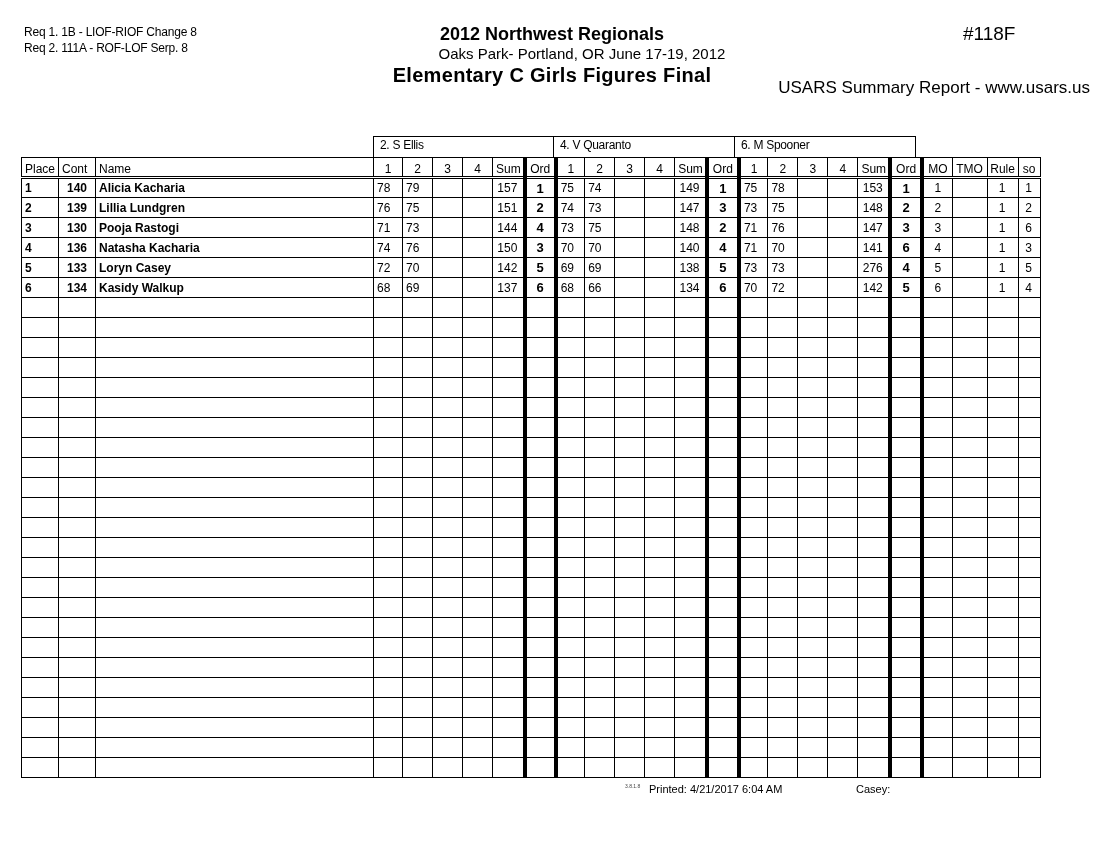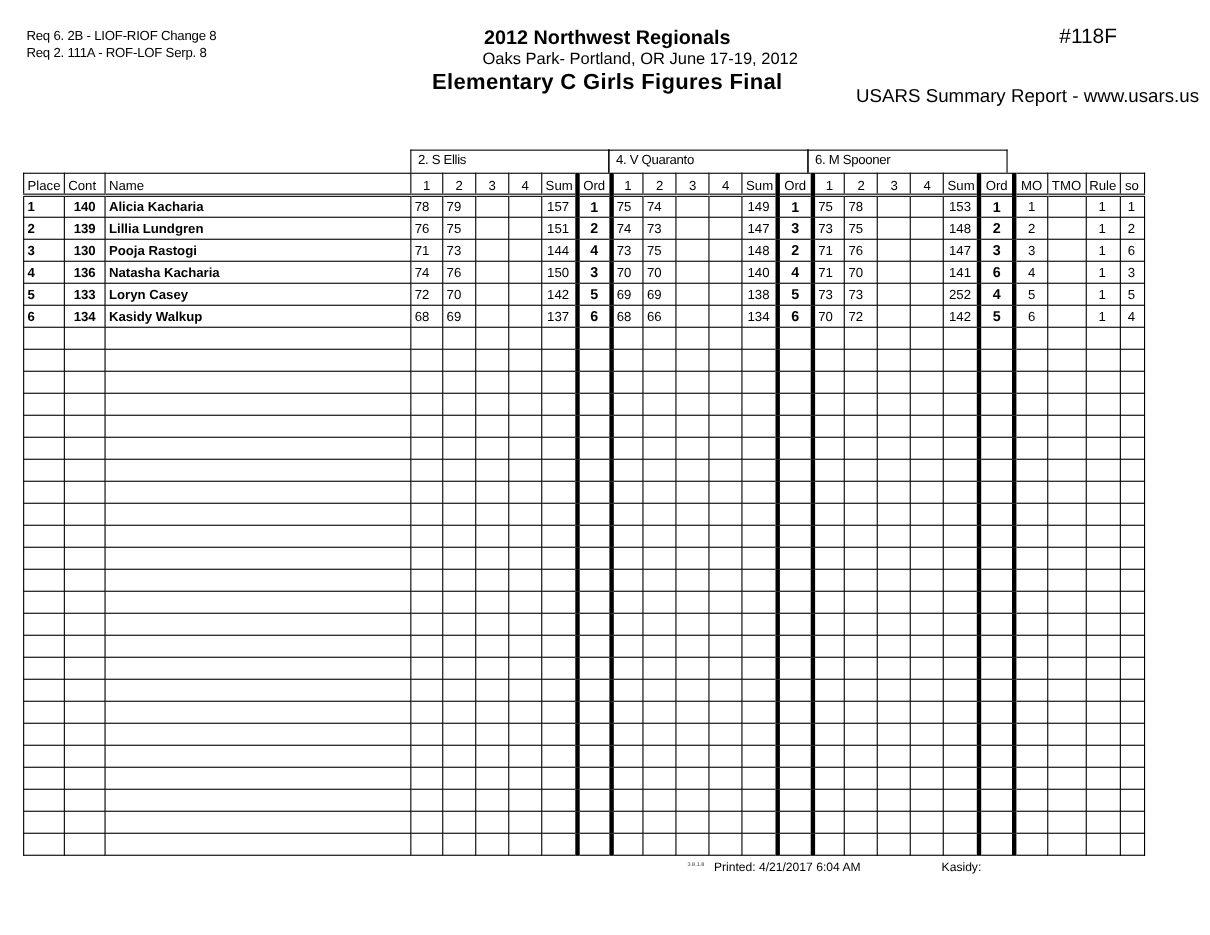--- a/index.html
+++ b/index.html
@@ -25,21 +25,21 @@
   table.grid td.b { font-weight:bold; }
   table.grid td.thickL { border-left:4px solid #000; }
   table.grid td.ordcol { font-weight:bold; text-align:center; font-size:13px; }
   table.grid tr.data td { height:20px; }
   .footer { top:783px; font-size:11px; }
   .tiny { font-size:5px; color:#444; top:783px; left:625px; }
 </style>
 </head>
 <body>
 
-<div class="abs req" style="top:25px">Req  6.  2B - LIOF-RIOF Change 8</div>
+<div class="abs req" style="top:25px">Req  1.  1B - LIOF-RIOF Change 8</div>
 <div class="abs req" style="top:41px">Req  2.  111A - ROF-LOF Serp. 8</div>
 
 <div class="abs title1">2012 Northwest Regionals</div>
 <div class="abs title2">Oaks Park- Portland, OR  June 17-19, 2012</div>
 <div class="abs title3">Elementary C Girls Figures Final</div>
 <div class="abs title4">USARS Summary Report - www.usars.us</div>
 <div class="abs eventno">#118F</div>
 
 <div class="judgehdr" style="left:373px;width:181px;">2.  S Ellis</div>
 <div class="judgehdr" style="left:553px;width:182px;">4.  V Quaranto</div>
@@ -222,21 +222,21 @@
         <td class="l thickL">69</td>
         <td class="l">69</td>
         <td class="l"></td>
         <td class="l"></td>
         <td class="r">138</td>
         <td class="ordcol thickL">5</td>
         <td class="l thickL">73</td>
         <td class="l">73</td>
         <td class="l"></td>
         <td class="l"></td>
-        <td class="r">252</td>
+        <td class="r">276</td>
         <td class="ordcol thickL">4</td>
         <td class="c thickL">5</td>
         <td class="c"></td>
         <td class="r">1</td>
         <td class="r">5</td>
       </tr>
       <tr class="data">
         <td class="l b">6</td>
         <td class="c b">134</td>
         <td class="l b">Kasidy Walkup</td>
@@ -909,13 +909,13 @@
         <td class="thickL"></td>
         <td></td>
         <td></td>
         <td></td>
       </tr>
     </tbody>
 </table>
 
 <div class="abs tiny">3.8.1.8</div>
 <div class="abs footer" style="left:649px">Printed:  4/21/2017  6:04 AM</div>
-<div class="abs footer" style="left:856px">Kasidy:</div>
+<div class="abs footer" style="left:856px">Casey:</div>
 
 </body></html>

